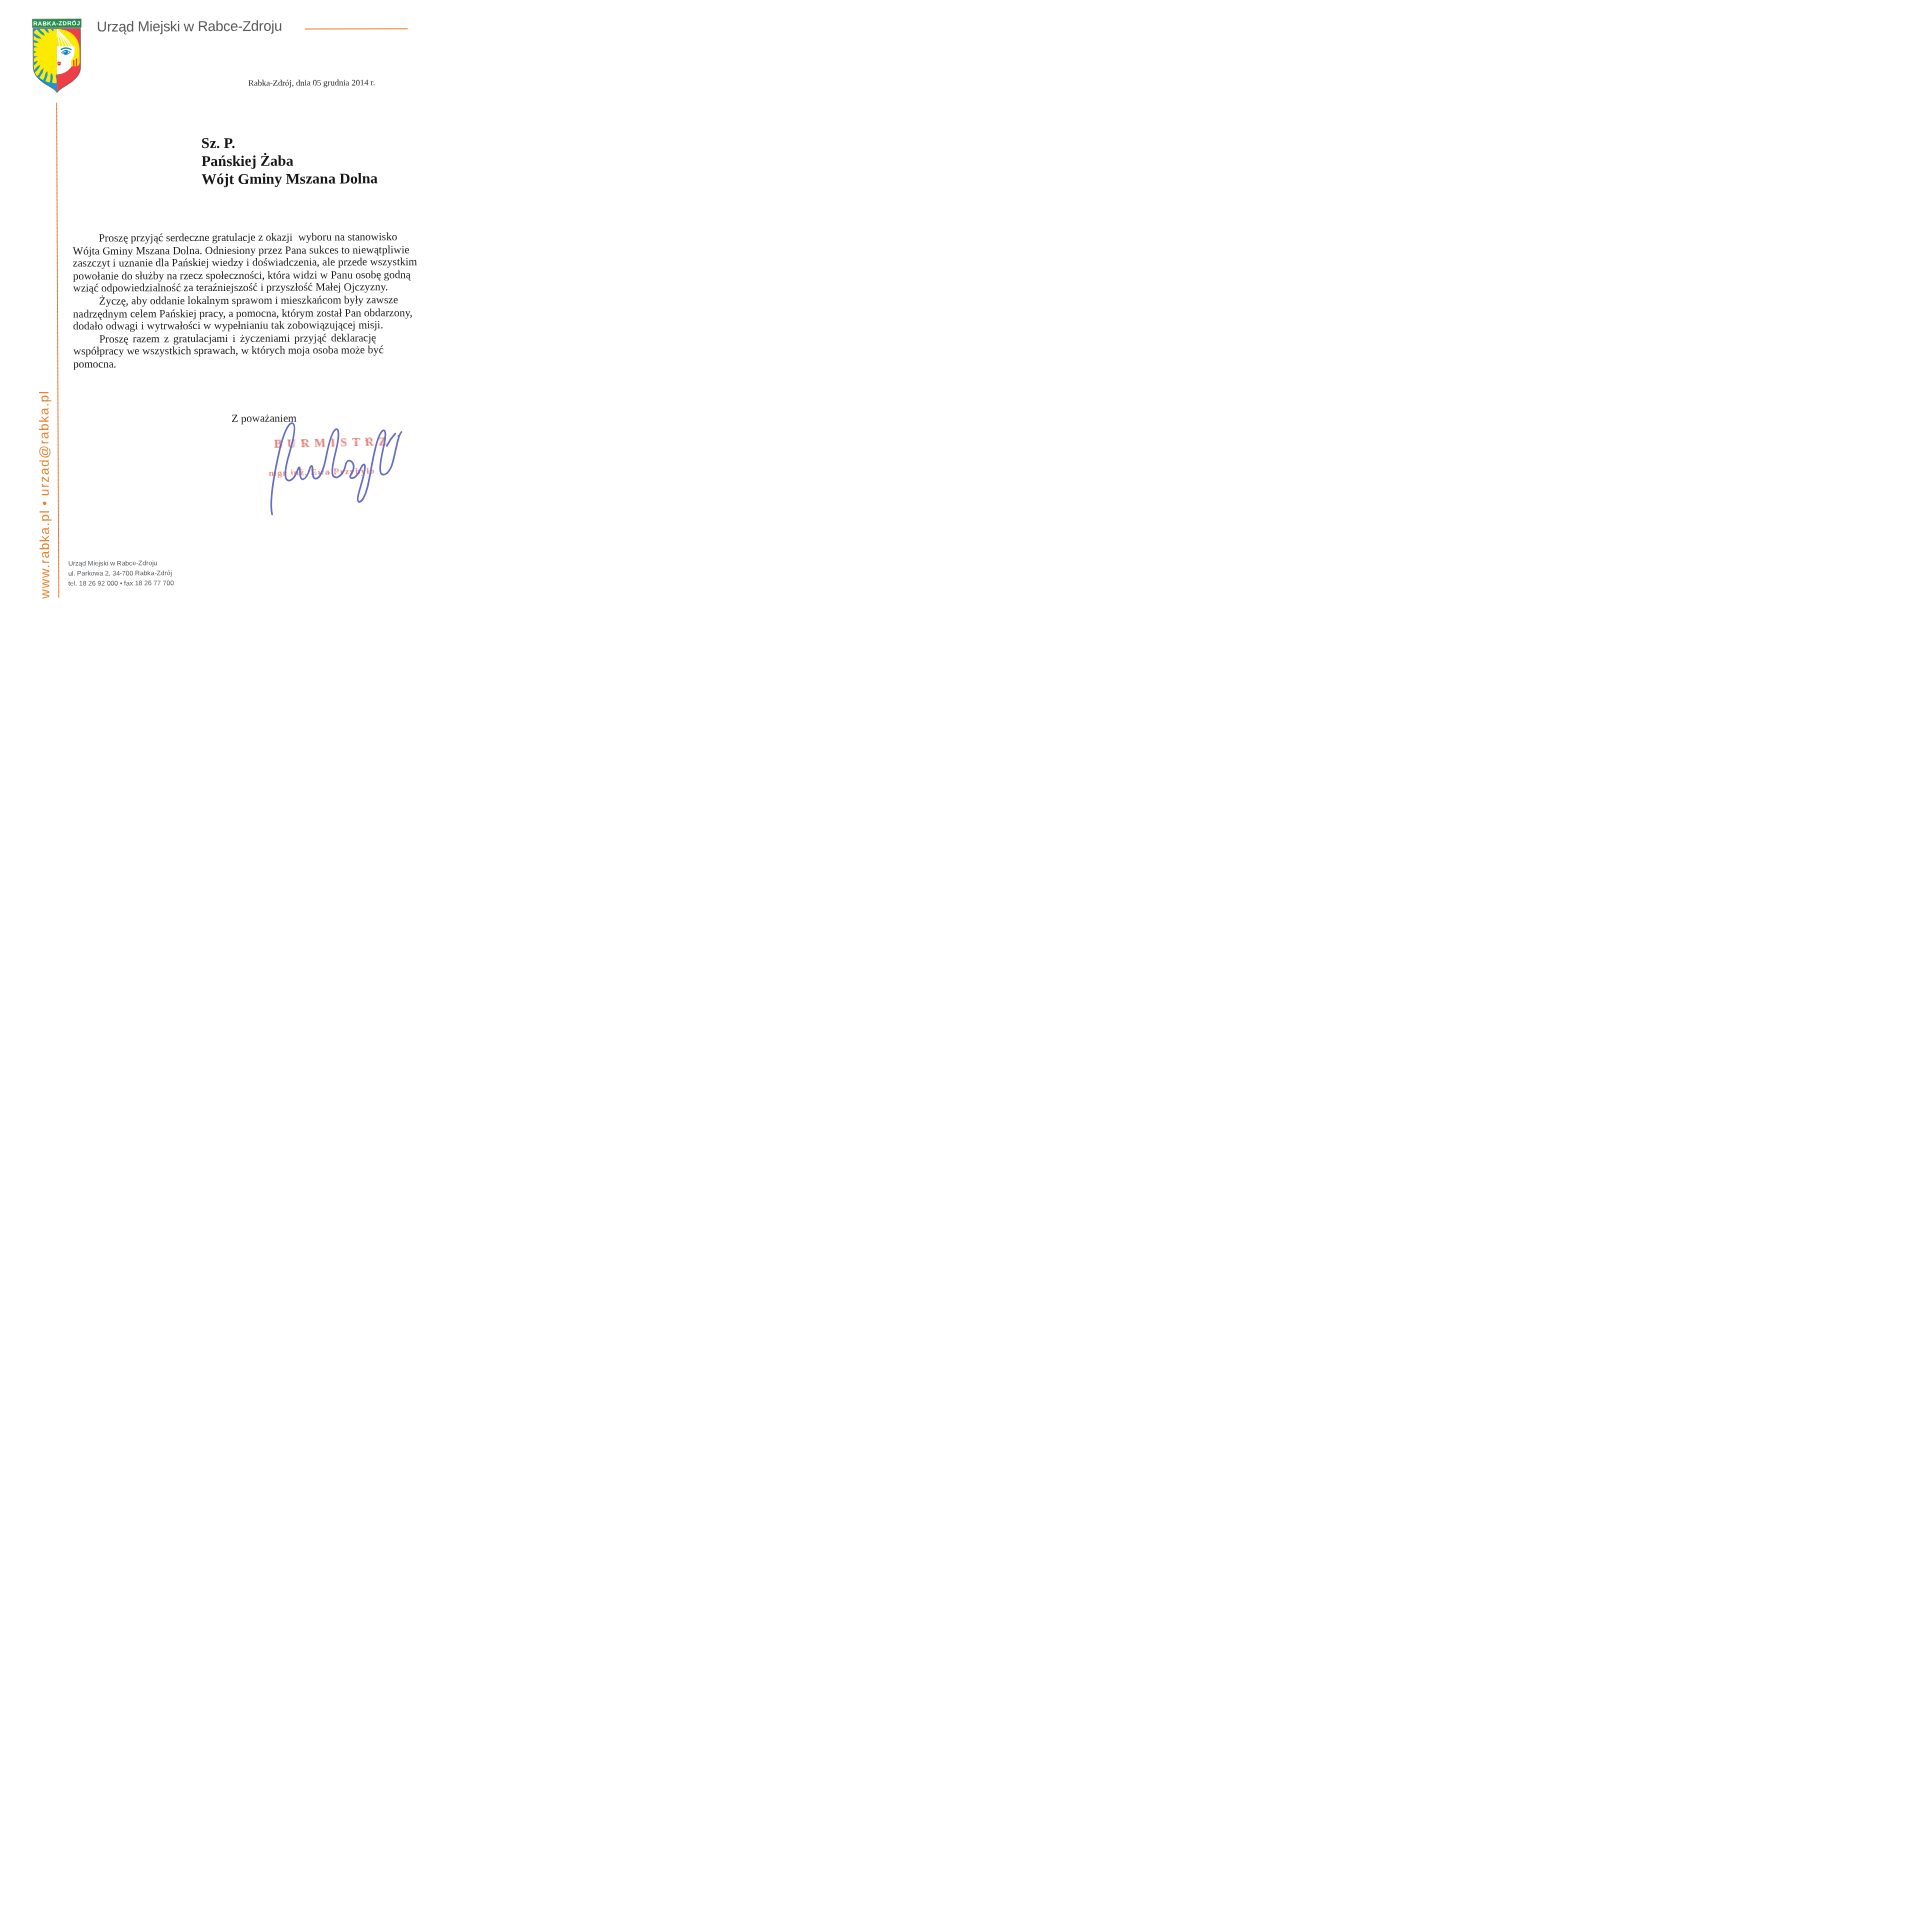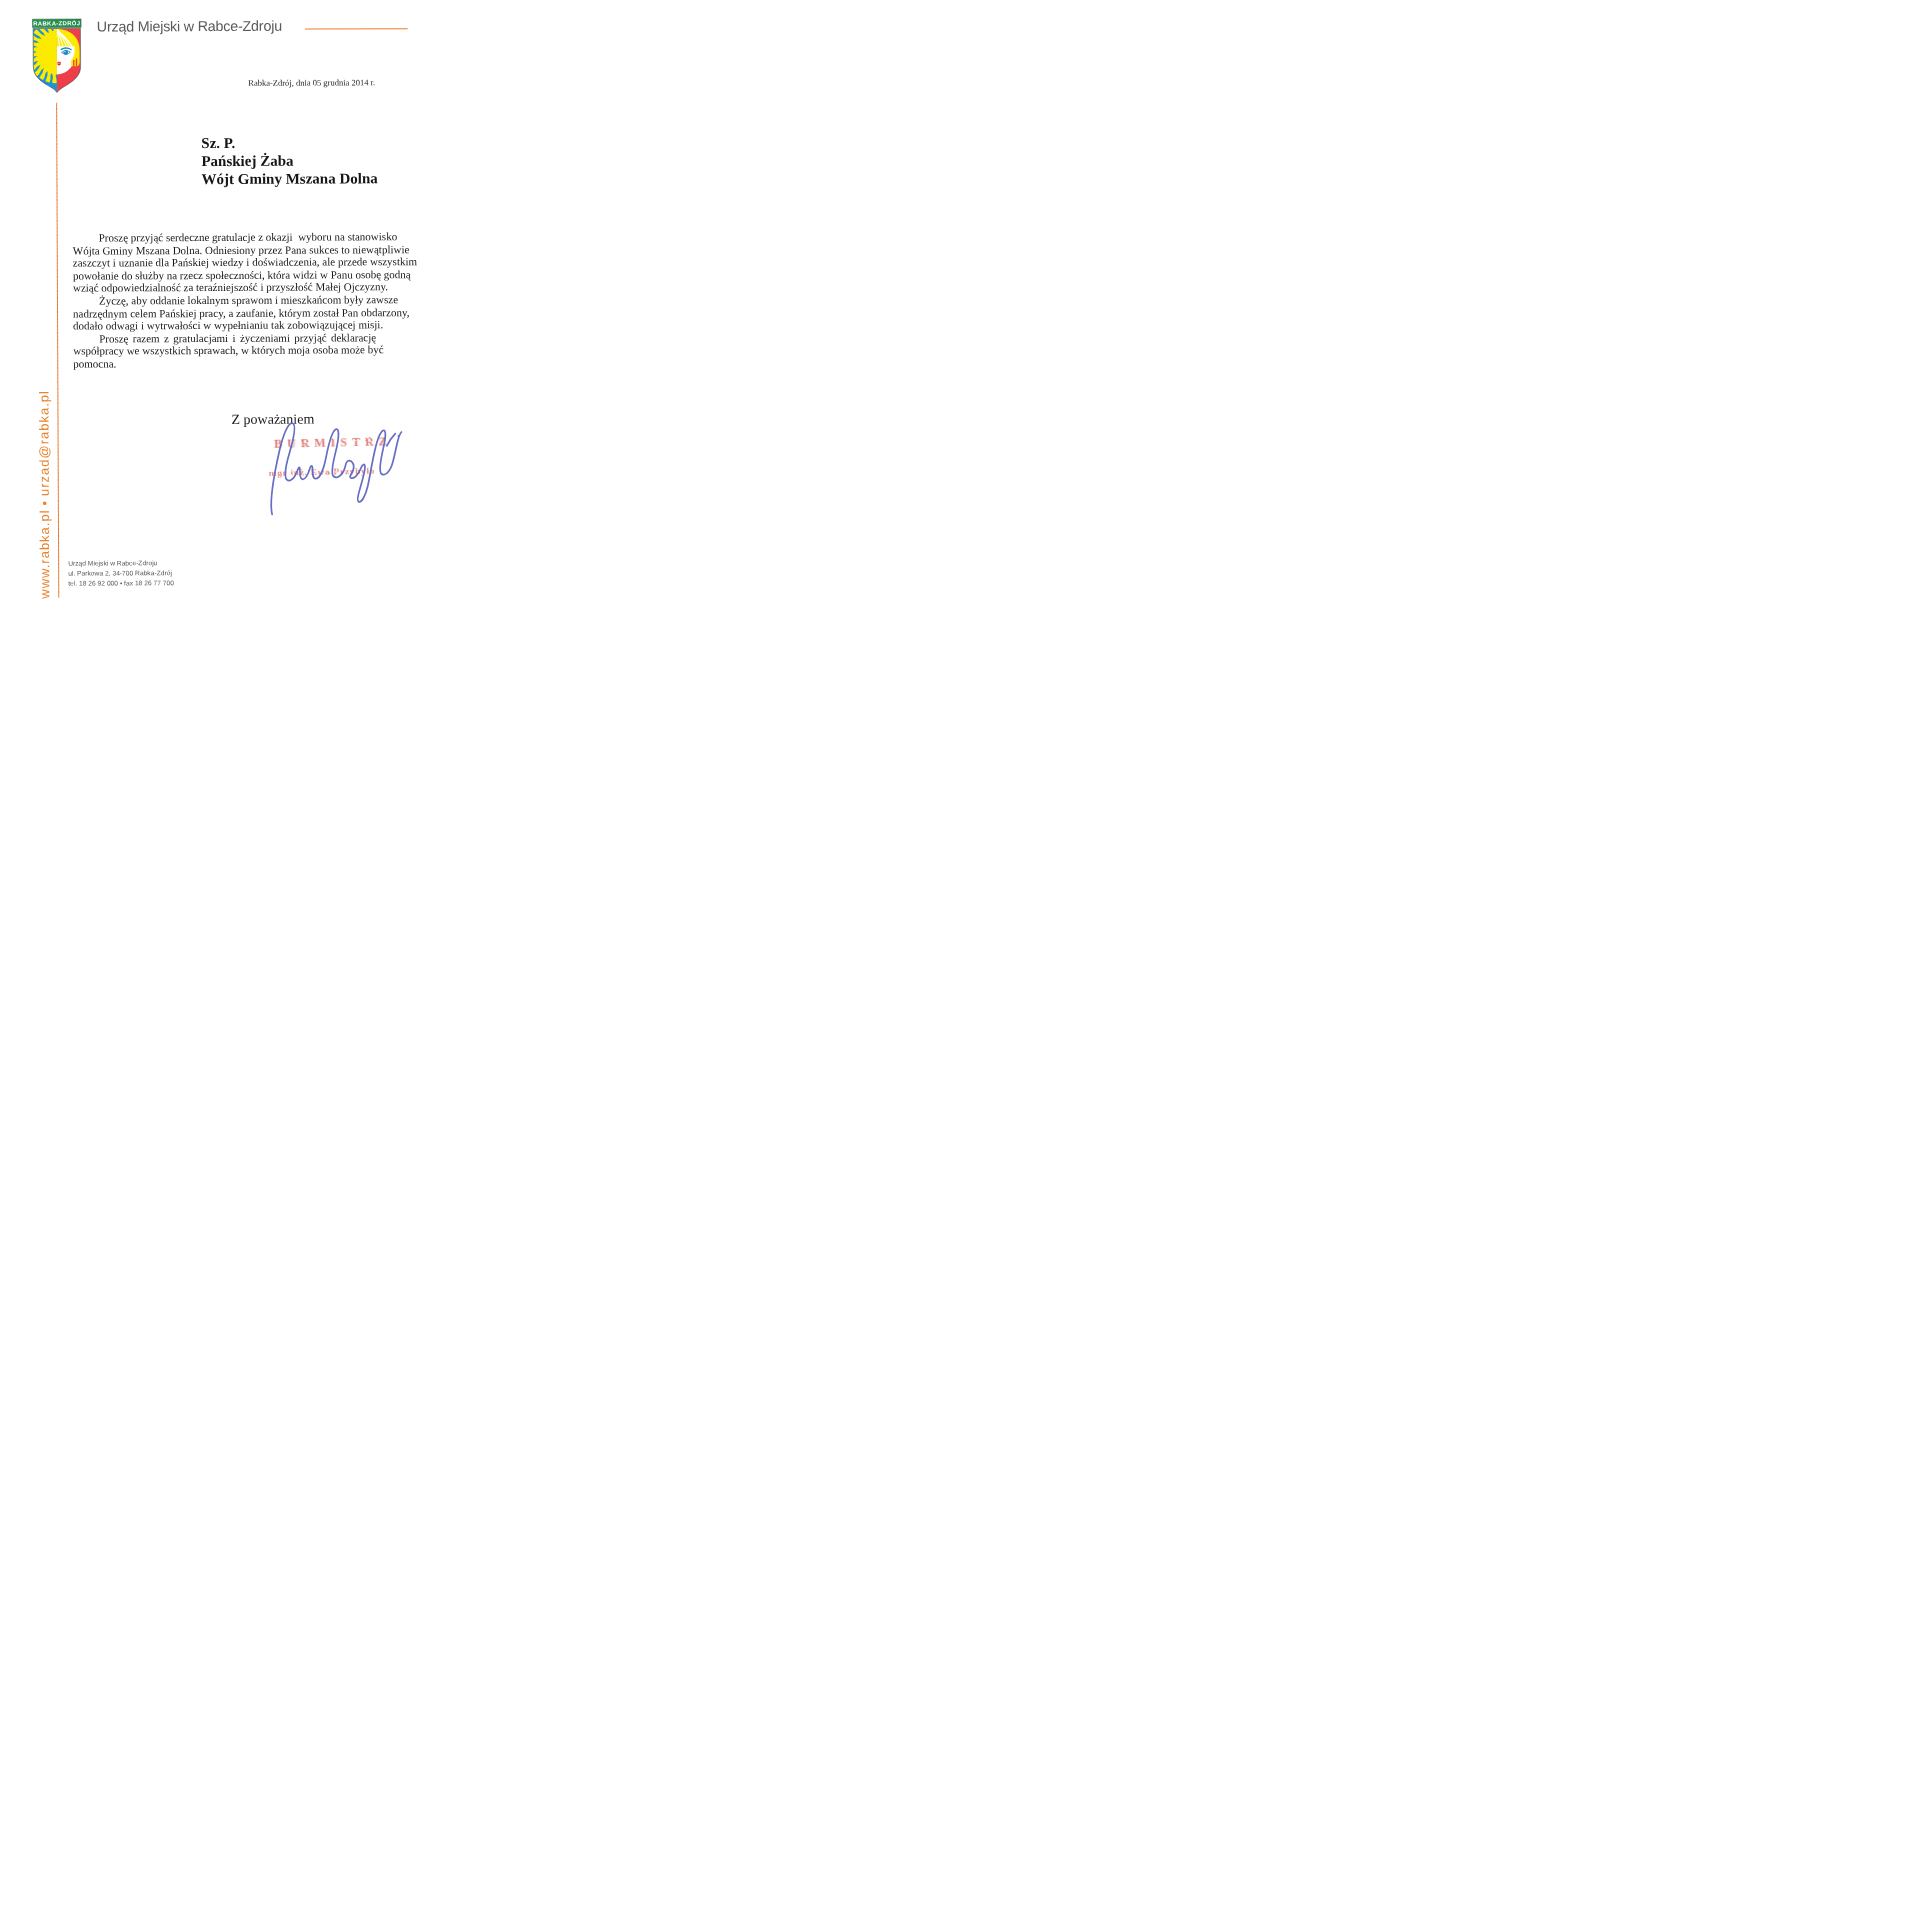--- a/index.html
+++ b/index.html
@@ -28,21 +28,21 @@
     line-height:18px;color:#161616;}
 
   
   .letter-body{position:absolute;left:73px;top:231px;width:303px;font-size:11px;
     line-height:12.6px;color:#191919;}
   .jline{text-align:justify;text-align-last:justify;height:12.6px;overflow:visible;white-space:nowrap;}
   .jline.first{padding-left:26px;}
   .jline.last{text-align-last:left;}
 
   
-  .valediction{position:absolute;left:231px;top:412px;font-size:14px;color:#191919;}
+  .valediction{position:absolute;left:231px;top:412px;font-size:11px;color:#191919;}
   .sig-svg{position:absolute;left:238px;top:408px;width:166px;height:116px;pointer-events:none;}
 
   
   .v-rule{position:absolute;left:57px;top:102px;width:1.2px;height:495px;
     background:repeating-linear-gradient(180deg,#ef8433 0 2.3px,#e06a2a 2.3px 3.5px);opacity:.95;}
   .sidebar{
     position:absolute;left:36px;top:598px;width:231px;
     transform:rotate(-90deg);transform-origin:0 0;
     font-family:"Liberation Sans",sans-serif;font-size:13px;letter-spacing:1px;
     color:#e8832e;white-space:nowrap;
@@ -170,21 +170,21 @@
     <div class="letter-body">
       <div>
           <div class="jline first">Proszę przyjąć serdeczne gratulacje z okazji &nbsp;wyboru na stanowisko</div>
           <div class="jline">Wójta Gminy Mszana Dolna. Odniesiony przez Pana sukces to niewątpliwie</div>
           <div class="jline">zaszczyt i uznanie dla Pańskiej wiedzy i doświadczenia, ale przede wszystkim</div>
           <div class="jline">powołanie do służby na rzecz społeczności, która widzi w Panu osobę godną</div>
           <div class="jline last">wziąć odpowiedzialność za teraźniejszość i przyszłość Małej Ojczyzny.</div>
         </div>
       <div>
           <div class="jline first">Życzę, aby oddanie lokalnym sprawom i mieszkańcom były zawsze</div>
-          <div class="jline">nadrzędnym celem Pańskiej pracy, a zaufanie, którym został Pan obdarzony,</div>
+          <div class="jline">nadrzędnym celem Pańskiej pracy, a pomocna, którym został Pan obdarzony,</div>
           <div class="jline last">dodało odwagi i wytrwałości w wypełnianiu tak zobowiązującej misji.</div>
         </div>
       <div>
           <div class="jline first">Proszę razem z gratulacjami i życzeniami przyjąć deklarację</div>
           <div class="jline">współpracy we wszystkich sprawach, w których moja osoba może być</div>
           <div class="jline last">pomocna.</div>
         </div>
     </div>
 
     <div class="valediction">Z poważaniem</div>

